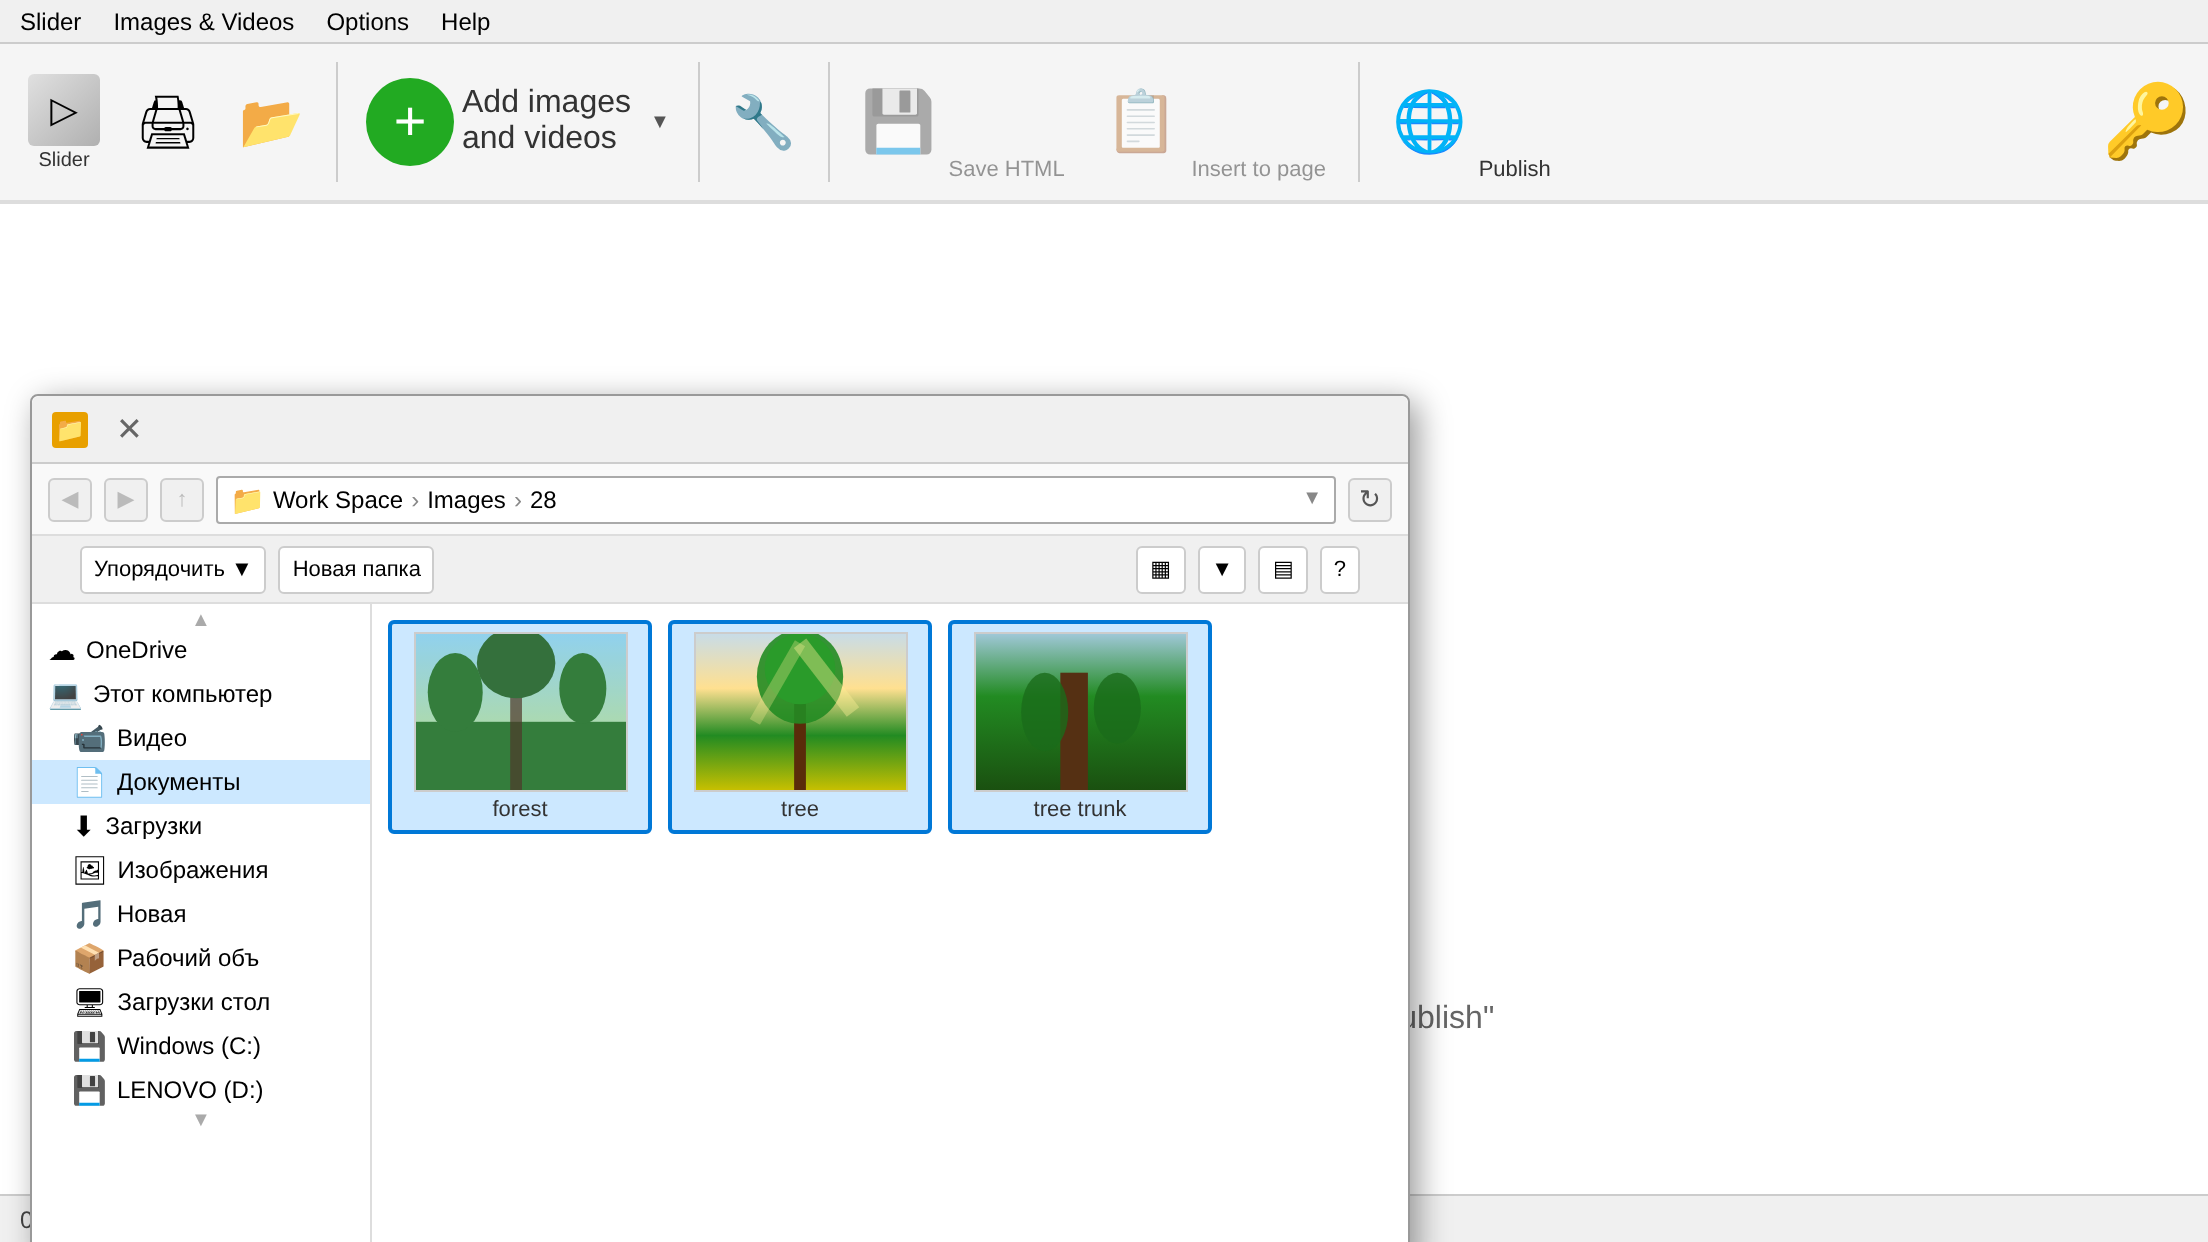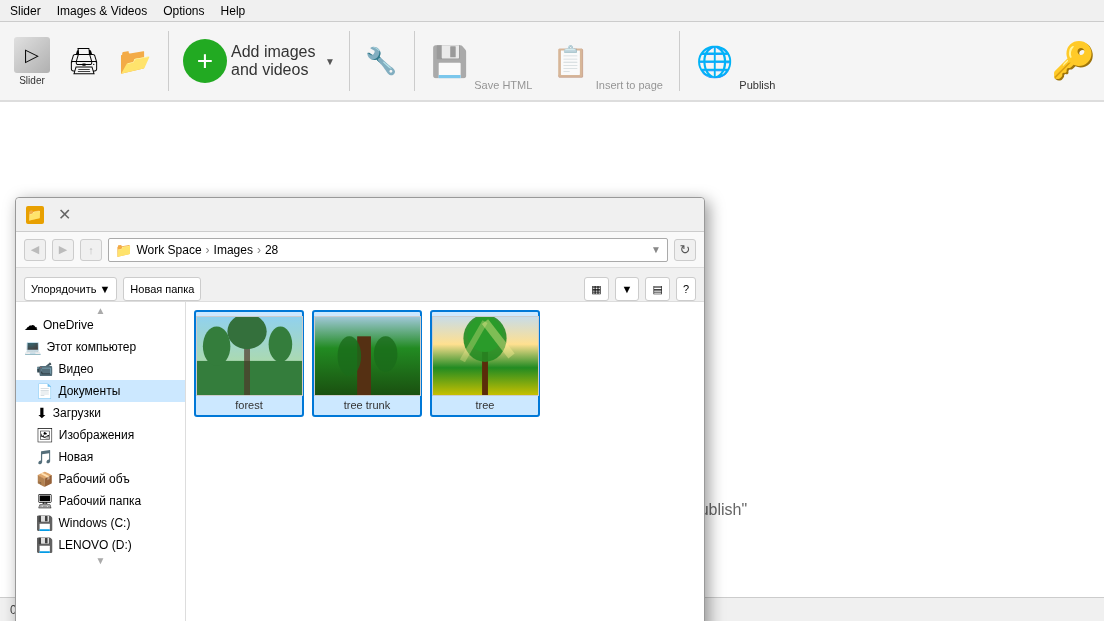--- a/index.html
+++ b/index.html
@@ -45,35 +45,35 @@
     .nav-btn { width: 22px; height: 22px; border: 1px solid #ccc; background: #f0f0f0; border-radius: 3px; cursor: pointer; display: flex; align-items: center; justify-content: center; font-size: 11px; color: #555; }
     .nav-btn.disabled { color: #bbb; cursor: default; }
     .breadcrumb-box { flex: 1; height: 24px; border: 1px solid #aaa; background: white; display: flex; align-items: center; padding: 0 6px; font-size: 12px; gap: 4px; border-radius: 2px; }
     .bc-sep { color: #888; }
     .refresh-btn { width: 22px; height: 22px; border: 1px solid #ccc; background: #f0f0f0; border-radius: 3px; cursor: pointer; display: flex; align-items: center; justify-content: center; font-size: 13px; color: #555; }
     .search-box { height: 24px; border: 1px solid #aaa; display: flex; align-items: center; width: 160px; border-radius: 2px; }
     .search-input { border: none; outline: none; padding: 0 6px; font-size: 12px; flex: 1; }
     .search-icon-btn { width: 24px; height: 22px; background: #f0f0f0; border-left: 1px solid #aaa; display: flex; align-items: center; justify-content: center; cursor: pointer; font-size: 12px; }
 
     
-    .dialog-toolbar { height: 34px; background: #f0f0f0; border-bottom: 1px solid #ddd; display: flex; align-items: flex-end; padding: 0 8px; gap: 6px; }
+    .dialog-toolbar { height: 34px; background: #f0f0f0; border-bottom: 1px solid #ddd; display: flex; align-items: center; padding: 0 24px; gap: 6px; }
     .dt-btn { height: 24px; border: 1px solid #ccc; background: white; border-radius: 3px; cursor: pointer; padding: 0 6px; font-size: 11px; display: flex; align-items: center; gap: 3px; }
 
     
     .dialog-body { display: flex; height: 330px; }
 
     
     .left-panel { width: 170px; border-right: 1px solid #ddd; overflow-y: auto; padding: 4px 0; background: white; }
     .tree-item { display: flex; align-items: center; padding: 3px 8px; cursor: pointer; gap: 5px; font-size: 12px; white-space: nowrap; }
     .tree-item.selected { background: #cce8ff; }
     .tree-item .ti-icon { font-size: 14px; flex-shrink: 0; }
 
     
     .right-panel { flex: 1; padding: 8px; overflow-y: auto; display: flex; flex-wrap: wrap; align-content: flex-start; gap: 8px; }
-    .file-thumb { display: flex; flex-direction: column; align-items: center; width: 110px; cursor: pointer; border: 2px solid transparent; border-radius: 3px; padding: 4px; }
+    .file-thumb { display: flex; flex-direction: column; align-items: center; width: 132px; cursor: pointer; border: 2px solid transparent; border-radius: 3px; padding: 4px; }
     .file-thumb.selected { border-color: #0078d7; background: #cce8ff; }
     .thumb-img { width: 107px; height: 80px; border: 1px solid #ccc; overflow: hidden; display: flex; align-items: center; justify-content: center; }
     .thumb-label { font-size: 11px; text-align: center; margin-top: 3px; color: #333; }
 
     
     .left-panel::-webkit-scrollbar { width: 8px; }
     .left-panel::-webkit-scrollbar-track { background: #f0f0f0; }
     .left-panel::-webkit-scrollbar-thumb { background: #bbb; border-radius: 4px; }
 
     
@@ -235,21 +235,21 @@
         <div class="tree-item" style="padding-left:20px;">
           <span class="ti-icon">🎵</span>
           <span>Новая</span>
         </div>
         <div class="tree-item" style="padding-left:20px;">
           <span class="ti-icon">📦</span>
           <span>Рабочий объ</span>
         </div>
         <div class="tree-item" style="padding-left:20px;">
           <span class="ti-icon">🖥</span>
-          <span>Рабочий папка</span>
+          <span>Загрузки стол</span>
         </div>
         <div class="tree-item" style="padding-left:20px;">
           <span class="ti-icon">💾</span>
           <span>Windows (C:)</span>
         </div>
         <div class="tree-item" style="padding-left:20px;">
           <span class="ti-icon">💾</span>
           <span>LENOVO (D:)</span>
         </div>
 
@@ -277,58 +277,58 @@
             </svg>
           </div>
           <div class="thumb-label">forest</div>
         </div>
 
 
         <div class="file-thumb selected">
           <div class="thumb-img">
             <svg width="107" height="80" viewBox="0 0 107 80">
               <defs>
+                <linearGradient id="sky4" x1="0" y1="0" x2="0" y2="1">
+                  <stop offset="0%" stop-color="#c8dce8"></stop>
+                  <stop offset="35%" stop-color="#ffe090"></stop>
+                  <stop offset="65%" stop-color="#228b22"></stop>
+                  <stop offset="100%" stop-color="#c8c000"></stop>
+                </linearGradient>
+              </defs>
+              <rect width="107" height="80" fill="url(#sky4)"></rect>
+              <rect x="50" y="30" width="6" height="50" fill="#5a2c0a"></rect>
+              <ellipse cx="53" cy="22" rx="22" ry="24" fill="#228b22" opacity="0.9"></ellipse>
+              <ellipse cx="53" cy="18" rx="18" ry="18" fill="#2a9b2a"></ellipse>
+
+              <line x1="53" y1="5" x2="80" y2="40" stroke="rgba(255,240,150,0.4)" stroke-width="8"></line>
+              <line x1="53" y1="5" x2="30" y2="45" stroke="rgba(255,240,150,0.3)" stroke-width="6"></line>
+            </svg>
+          </div>
+          <div class="thumb-label">tree</div>
+        </div>
+
+        <div class="file-thumb selected">
+          <div class="thumb-img">
+            <svg width="107" height="80" viewBox="0 0 107 80">
+              <defs>
                 <linearGradient id="sky3" x1="0" y1="0" x2="0" y2="1">
                   <stop offset="0%" stop-color="#a0c8d8"></stop>
                   <stop offset="40%" stop-color="#228b22"></stop>
                   <stop offset="100%" stop-color="#1a5010"></stop>
                 </linearGradient>
               </defs>
               <rect width="107" height="80" fill="url(#sky3)"></rect>
               <rect x="43" y="20" width="14" height="60" fill="#6b3c18"></rect>
               <rect x="43" y="20" width="14" height="60" fill="rgba(0,0,0,0.2)"></rect>
               <ellipse cx="35" cy="40" rx="12" ry="20" fill="#1a6b1a" opacity="0.8"></ellipse>
               <ellipse cx="72" cy="38" rx="12" ry="18" fill="#1a6b1a" opacity="0.8"></ellipse>
             </svg>
           </div>
           <div class="thumb-label">tree trunk</div>
         </div>
-
-        <div class="file-thumb selected">
-          <div class="thumb-img">
-            <svg width="107" height="80" viewBox="0 0 107 80">
-              <defs>
-                <linearGradient id="sky4" x1="0" y1="0" x2="0" y2="1">
-                  <stop offset="0%" stop-color="#c8dce8"></stop>
-                  <stop offset="35%" stop-color="#ffe090"></stop>
-                  <stop offset="65%" stop-color="#228b22"></stop>
-                  <stop offset="100%" stop-color="#c8c000"></stop>
-                </linearGradient>
-              </defs>
-              <rect width="107" height="80" fill="url(#sky4)"></rect>
-              <rect x="50" y="30" width="6" height="50" fill="#5a2c0a"></rect>
-              <ellipse cx="53" cy="22" rx="22" ry="24" fill="#228b22" opacity="0.9"></ellipse>
-              <ellipse cx="53" cy="18" rx="18" ry="18" fill="#2a9b2a"></ellipse>
-
-              <line x1="53" y1="5" x2="80" y2="40" stroke="rgba(255,240,150,0.4)" stroke-width="8"></line>
-              <line x1="53" y1="5" x2="30" y2="45" stroke="rgba(255,240,150,0.3)" stroke-width="6"></line>
-            </svg>
-          </div>
-          <div class="thumb-label">tree</div>
-        </div>
       </div>
     </div>
 
   </div>
 </div>
 
 <div class="status-bar">
   <span>0 items</span>
 </div>
 

